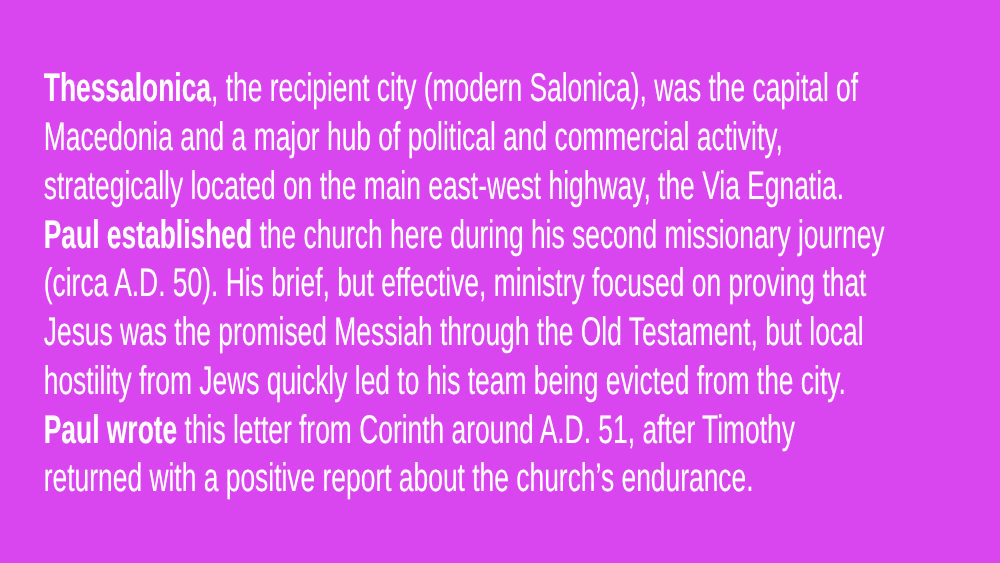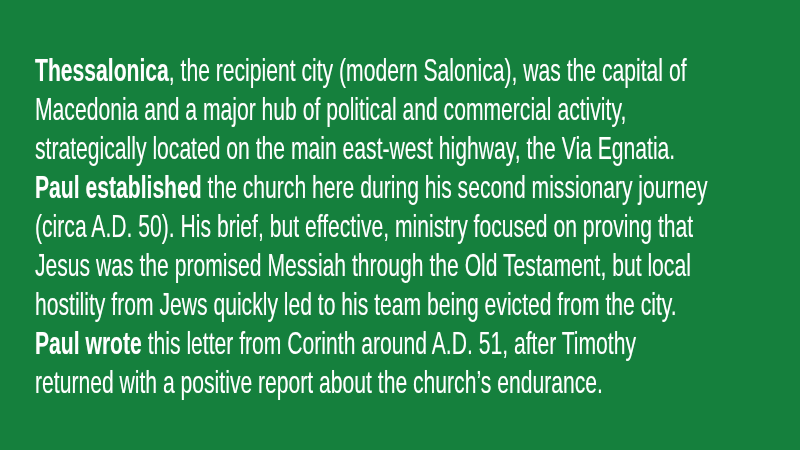--- a/index.html
+++ b/index.html
@@ -4,21 +4,21 @@
 <style>
   html, body {
     margin: 0;
     padding: 0;
     background: #000000;
   }
   .slide {
     position: relative;
     width: 800px;
     height: 450px;
-    background: #15803d;
+    background: #d946ef;
     overflow: hidden;
     font-family: "Liberation Sans", sans-serif;
   }
   .text-block {
     position: absolute;
     left: 35px;
     top: 51px;
     width: 1200px;
     transform: scaleX(0.66);
     transform-origin: top left;

